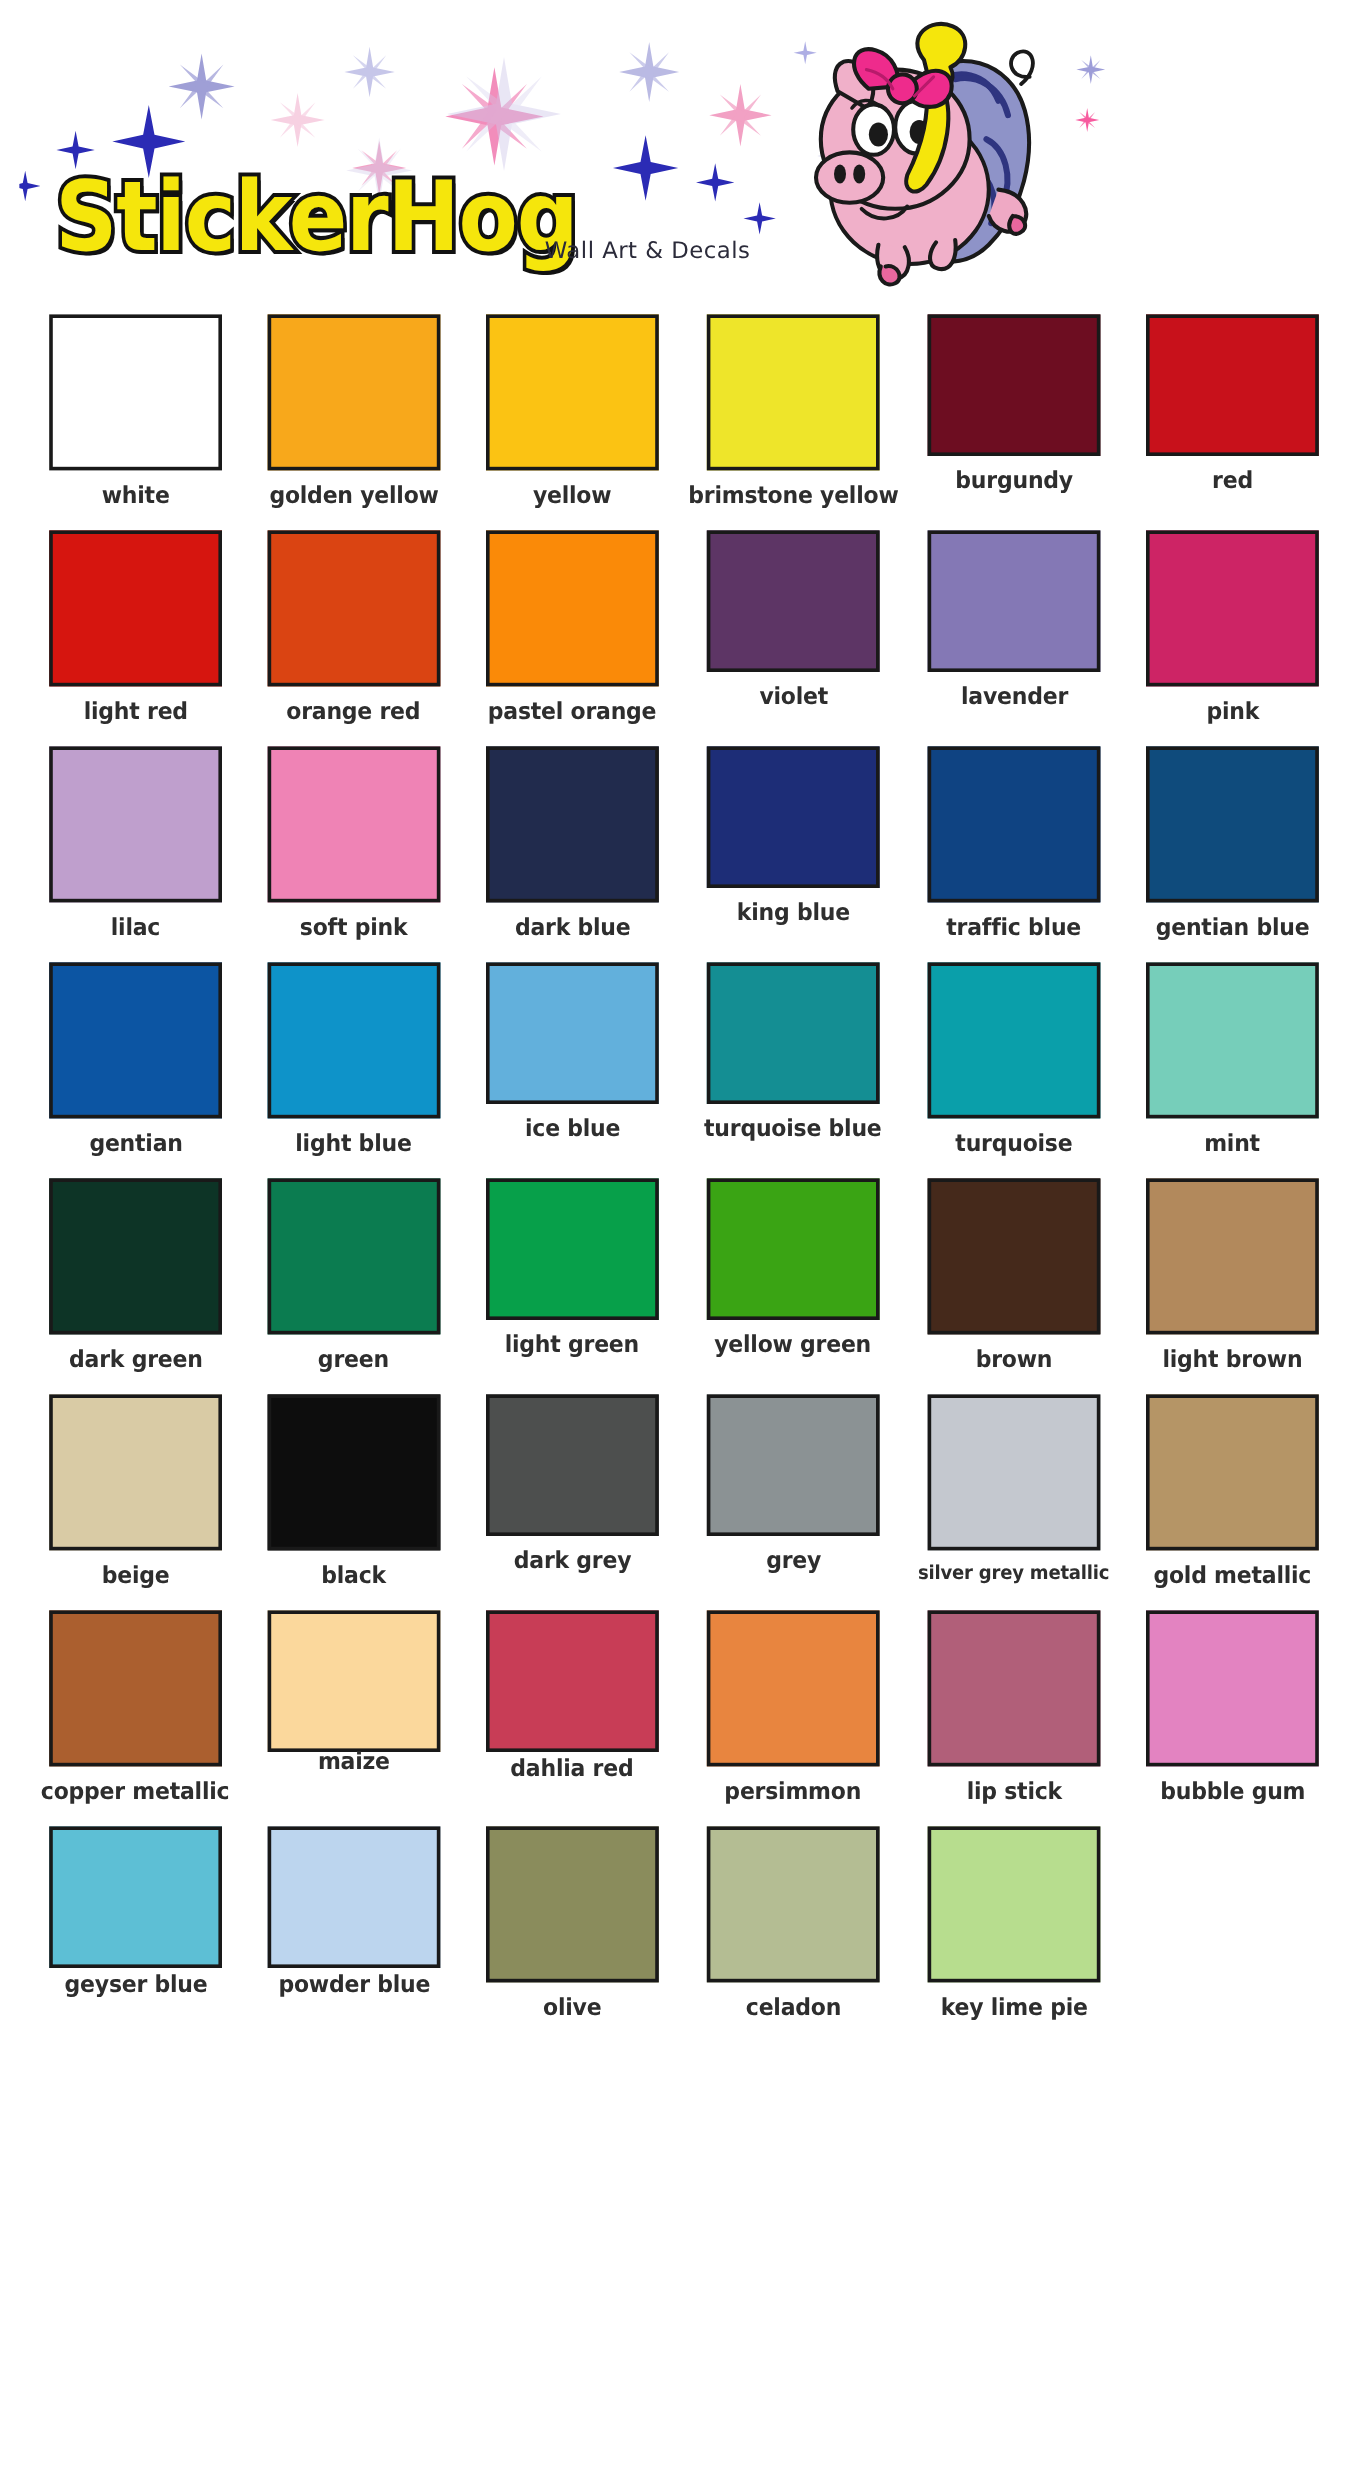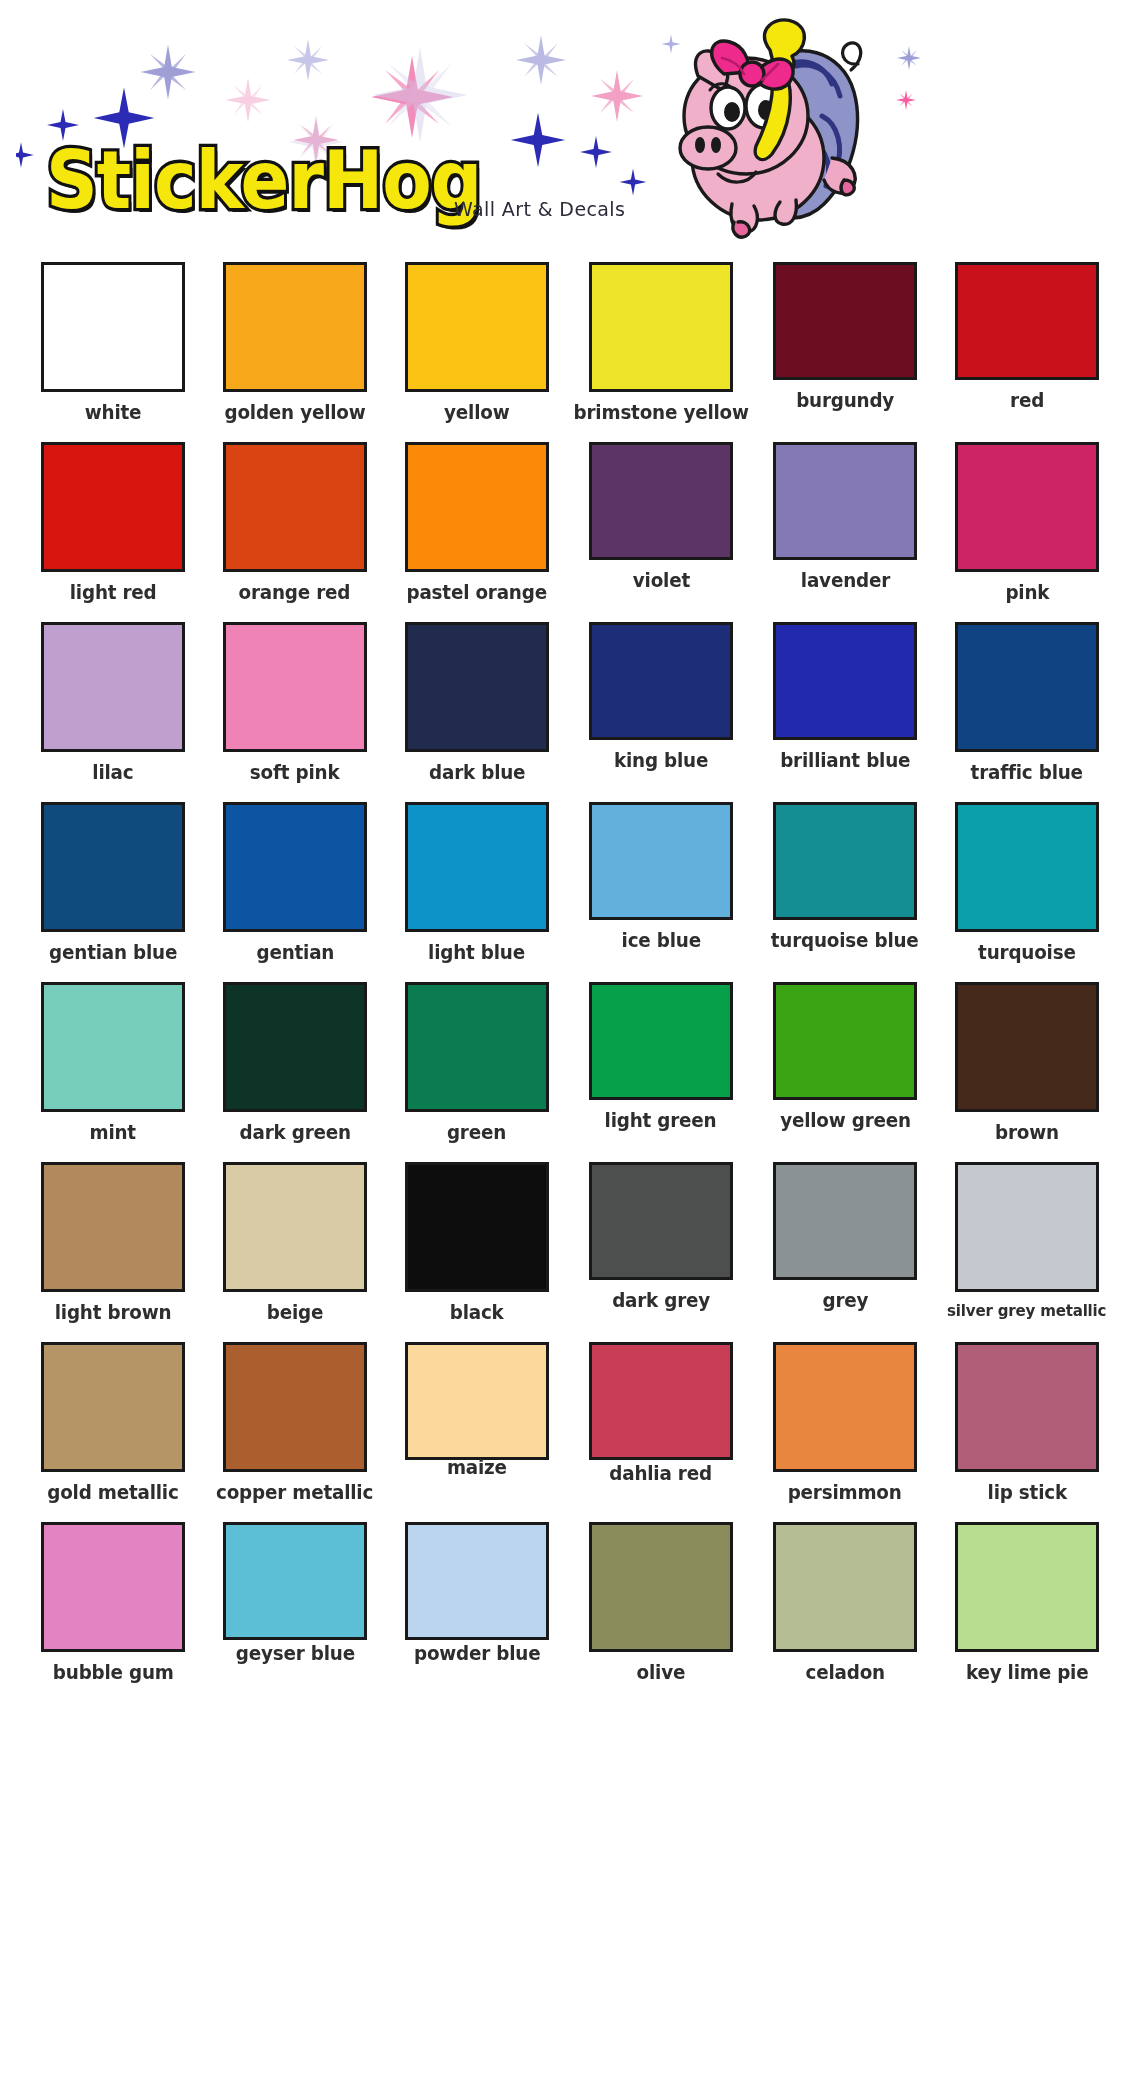--- a/index.html
+++ b/index.html
@@ -234,24 +234,20 @@
     </div>
     <div class="cell">
       <div class="chip" style="background: rgb(33, 43, 77);"></div>
       <div class="label">dark blue</div>
     </div>
     <div class="cell">
       <div class="chip short" style="background: rgb(29, 45, 119);"></div>
       <div class="label">king blue</div>
     </div>
     <div class="cell">
-      <div class="chip short" style="background: rgb(34, 41, 173);"></div>
-      <div class="label">brilliant blue</div>
-    </div>
-    <div class="cell">
       <div class="chip" style="background: rgb(15, 67, 130);"></div>
       <div class="label">traffic blue</div>
     </div>
     <div class="cell">
       <div class="chip" style="background: rgb(15, 75, 124);"></div>
       <div class="label">gentian blue</div>
     </div>
     <div class="cell">
       <div class="chip" style="background: rgb(12, 85, 163);"></div>
       <div class="label">gentian</div>

